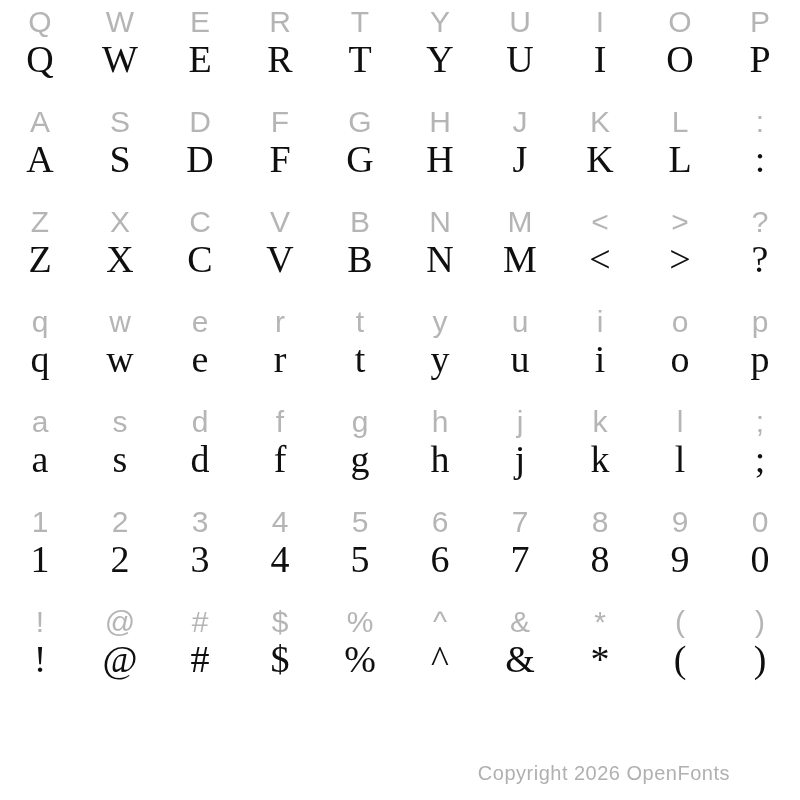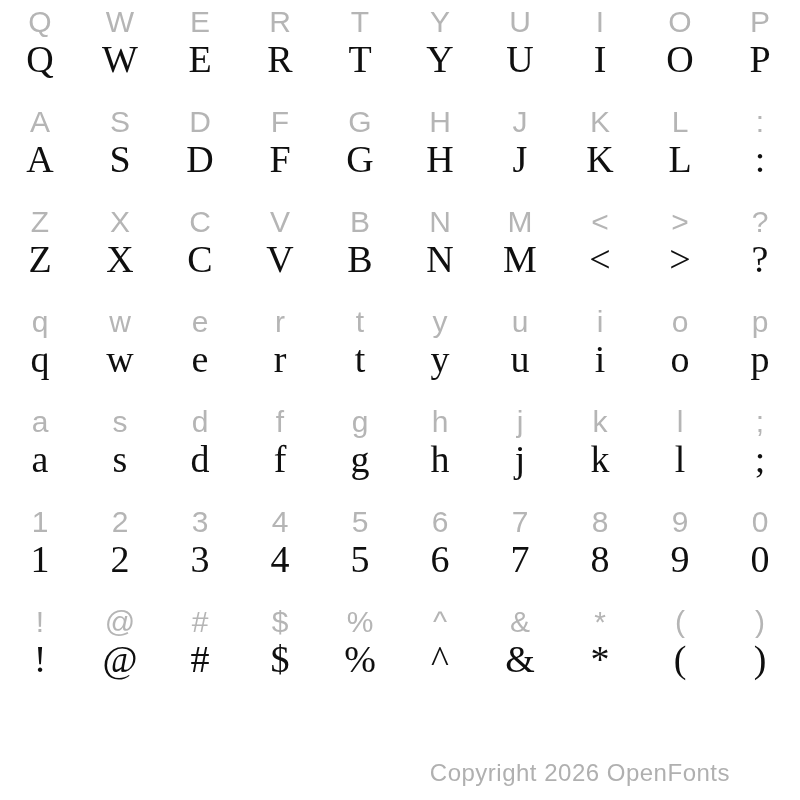--- a/index.html
+++ b/index.html
@@ -44,21 +44,21 @@
     font-family: "Liberation Serif", "DejaVu Serif", serif;
   }
   .cell {
     display: inline-block;
     overflow: visible;
   }
   .footer {
     position: absolute;
     top: 760px;
     right: 70px;
-    font-size: 24px;
+    font-size: 20px;
     line-height: 26px;
     font-family: "Liberation Sans", "DejaVu Sans", sans-serif;
     letter-spacing: 0.5px;
   }
 </style>
 </head>
 <body style="background: rgb(255, 255, 255);">
 
 <div class="specimen" id="glyph-grid">
     <div class="block">

